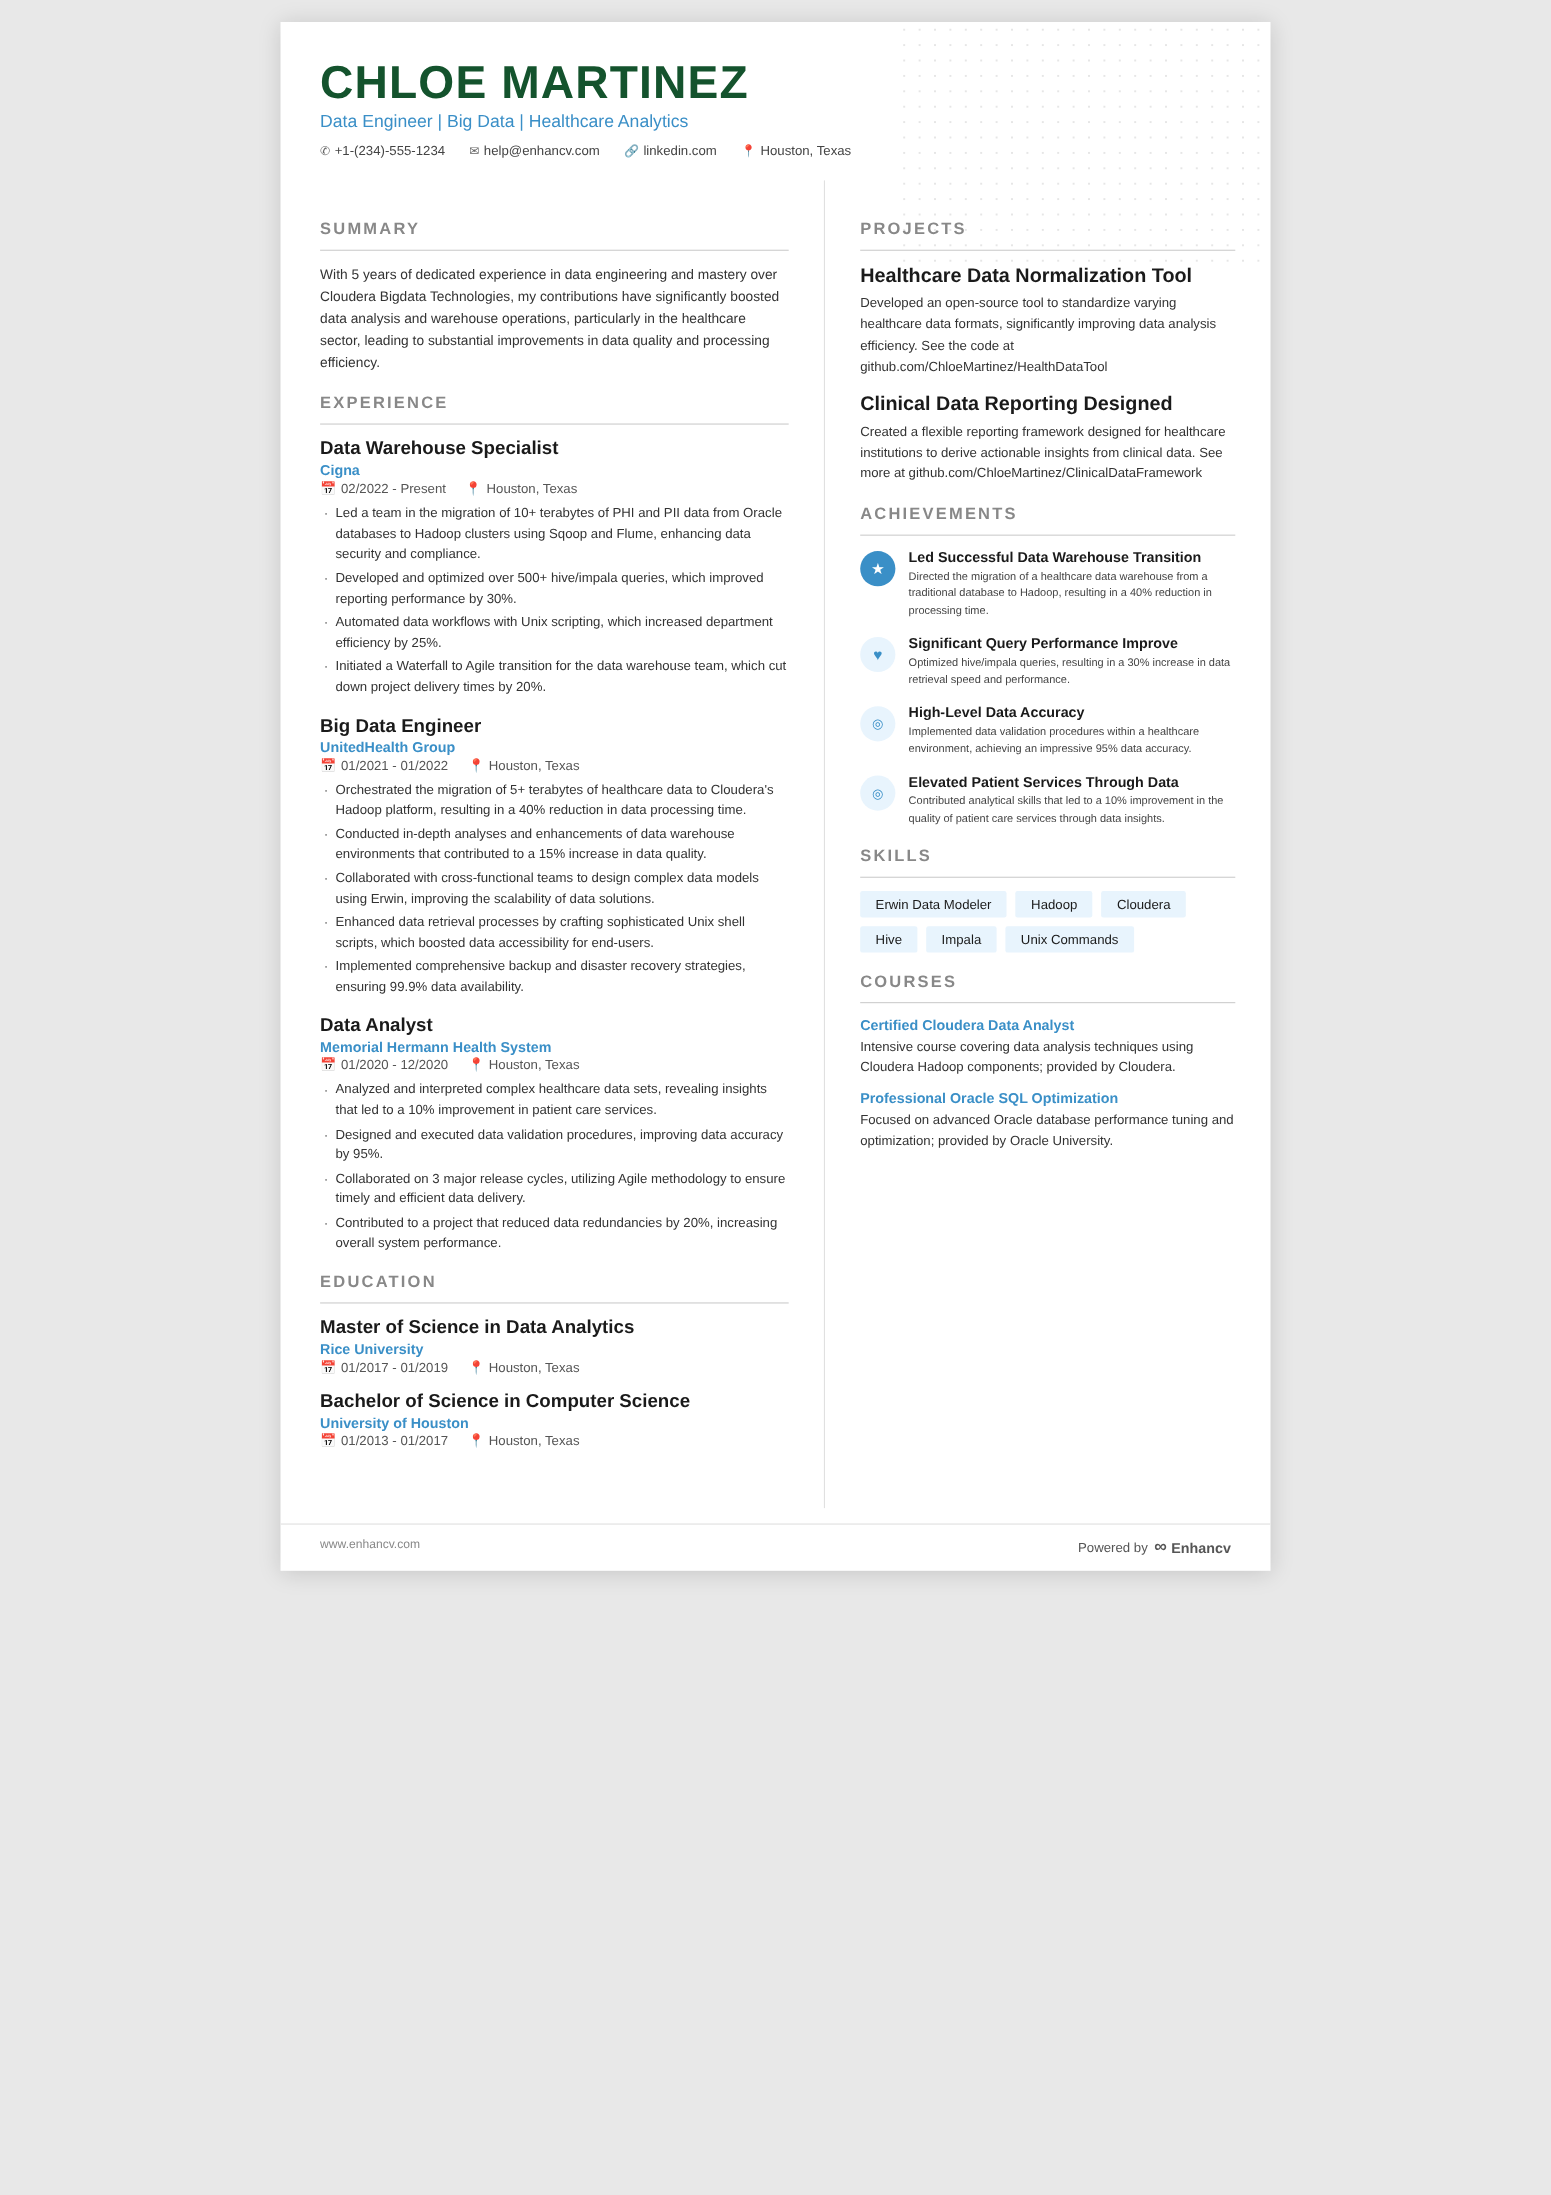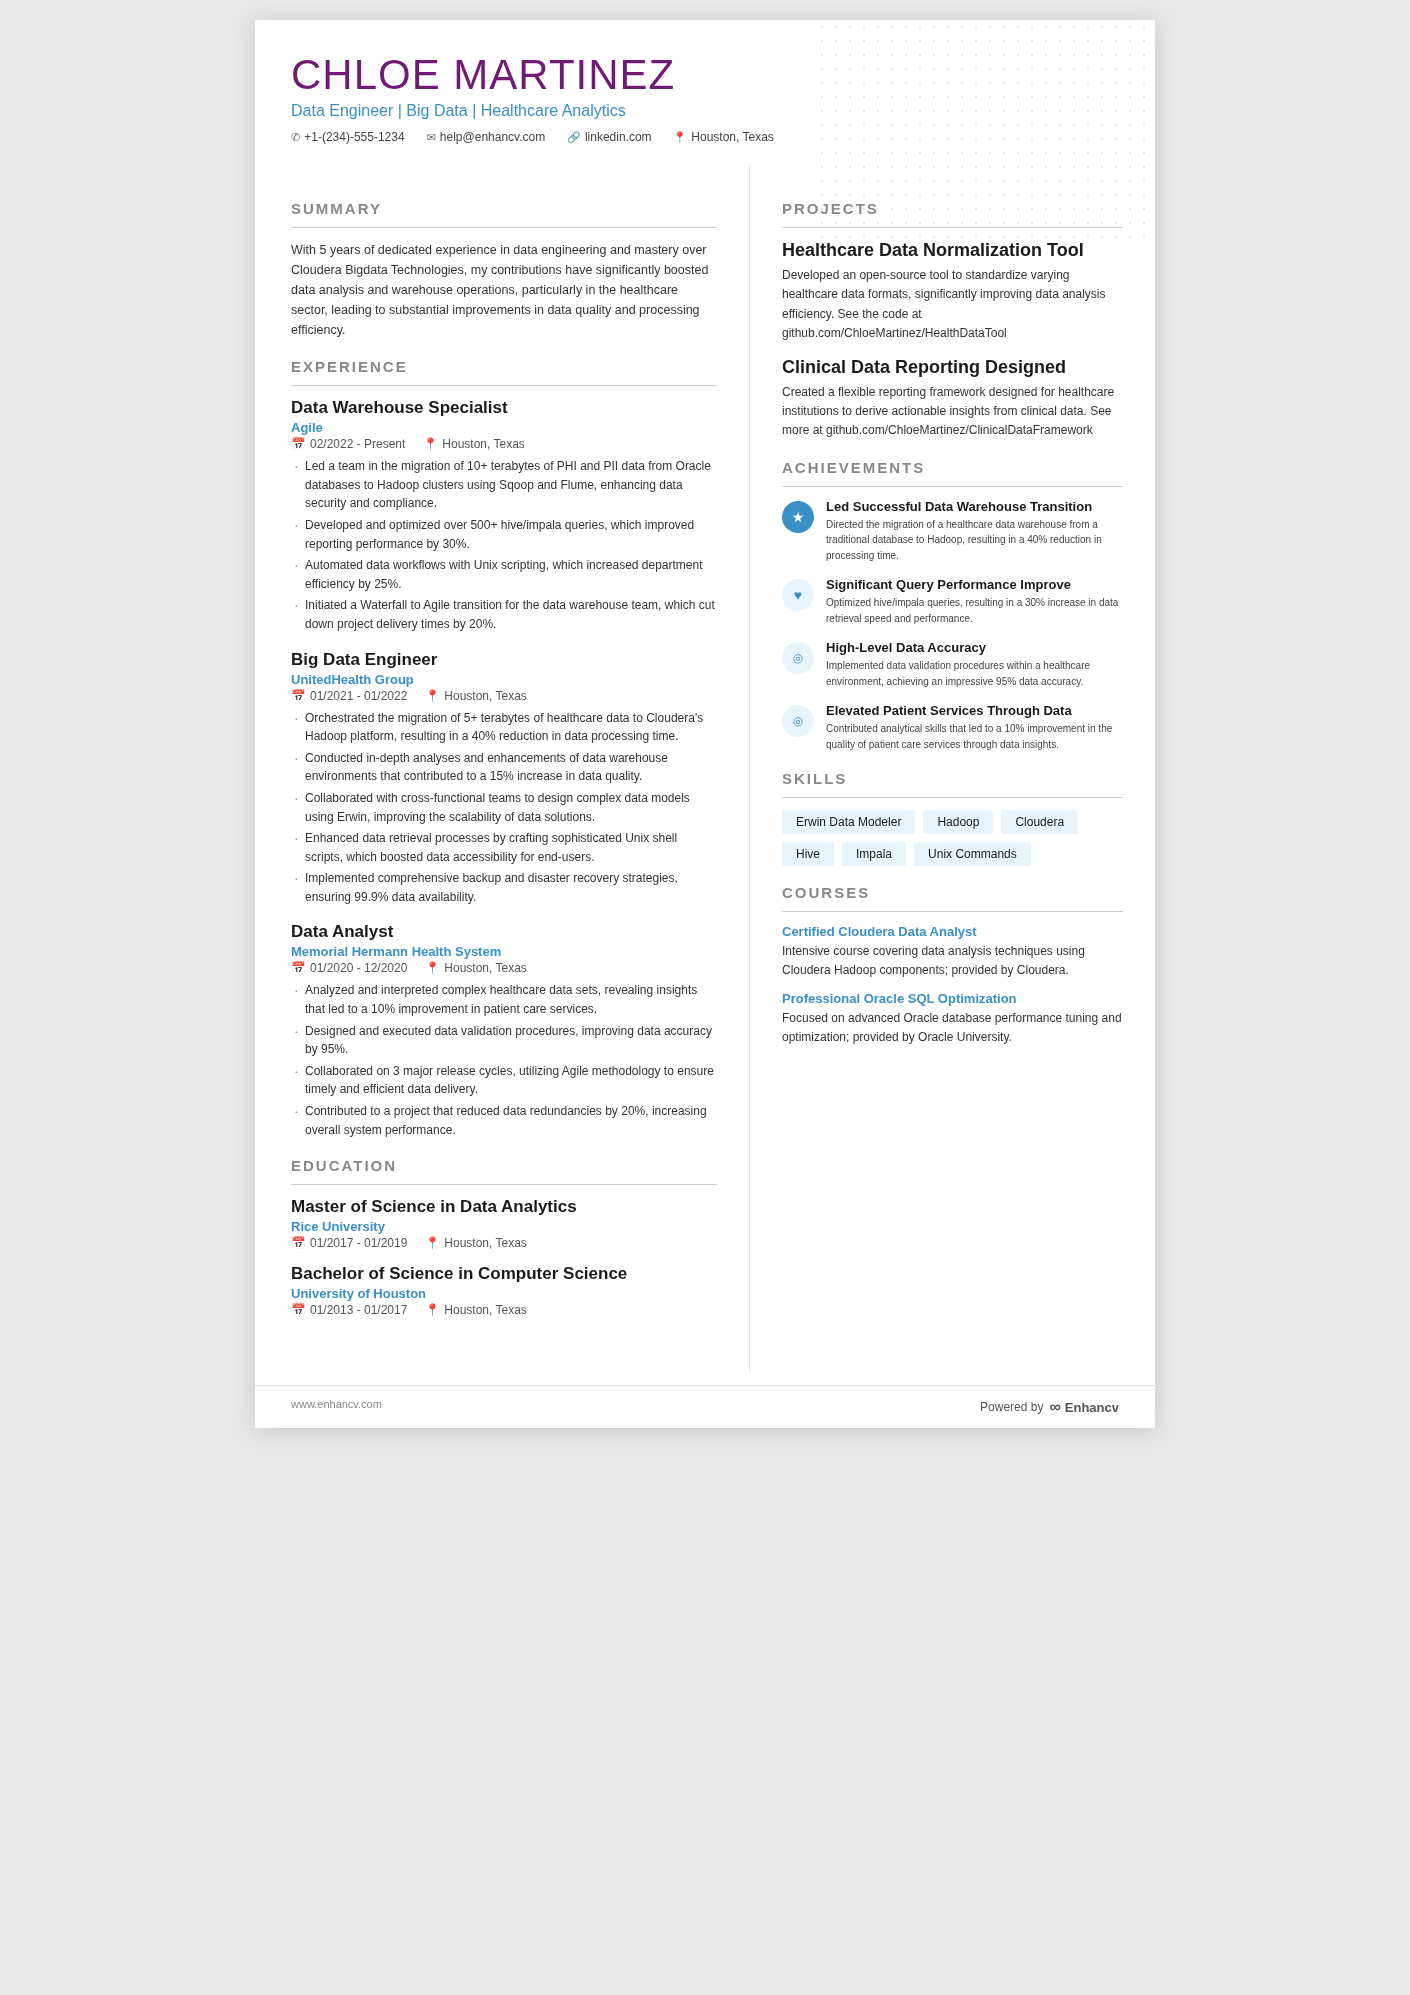--- a/index.html
+++ b/index.html
@@ -44,22 +44,22 @@
       padding: 36px 32px 36px 32px;
     }
     
     .header {
       padding: 32px 36px 20px 36px;
       position: relative;
       z-index: 1;
     }
     .name {
       font-size: 42px;
-      font-weight: 400;
-      color: #701a75;
+      font-weight: 700;
+      color: #14532d;
       letter-spacing: 1px;
       line-height: 1.1;
       text-transform: uppercase;
     }
     .title {
       font-size: 16px;
       color: #3a8fc7;
       font-weight: 500;
       margin-top: 4px;
     }
@@ -316,21 +316,21 @@
         <hr class="divider">
         <p class="summary-text">With 5 years of dedicated experience in data engineering and mastery over Cloudera Bigdata Technologies, my contributions have significantly boosted data analysis and warehouse operations, particularly in the healthcare sector, leading to substantial improvements in data quality and processing efficiency.</p>
       </div>
 
       <div class="section-block">
         <div class="section-title">EXPERIENCE</div>
         <hr class="divider">
 
         <div class="experience-block">
           <div class="job-title">Data Warehouse Specialist</div>
-          <div class="company-name">Agile</div>
+          <div class="company-name">Cigna</div>
           <div class="job-meta">
             <div class="job-meta-item">
               <span>📅</span>
               <span>02/2022 - Present</span>
             </div>
             <div class="job-meta-item">
               <span>📍</span>
               <span>Houston, Texas</span>
             </div>
           </div>

